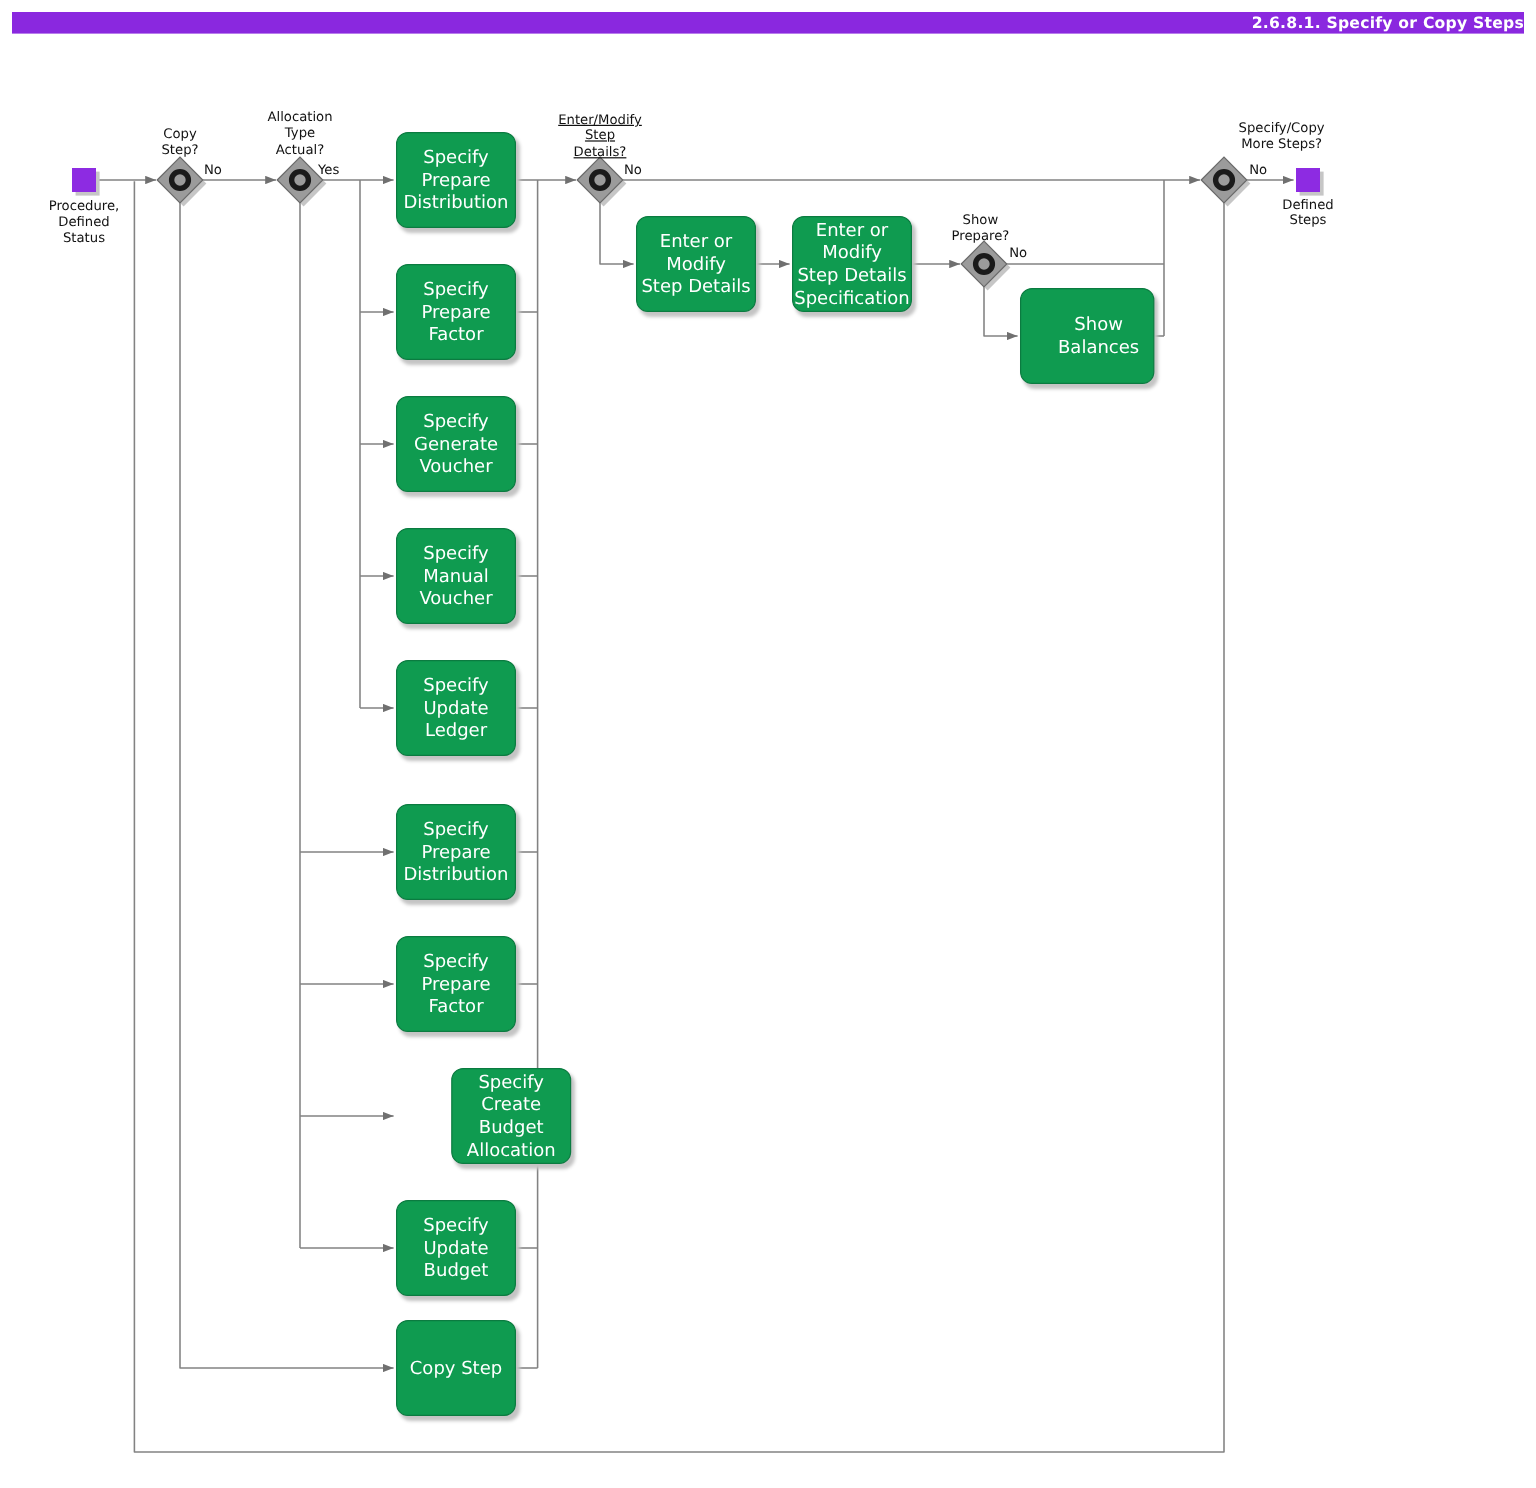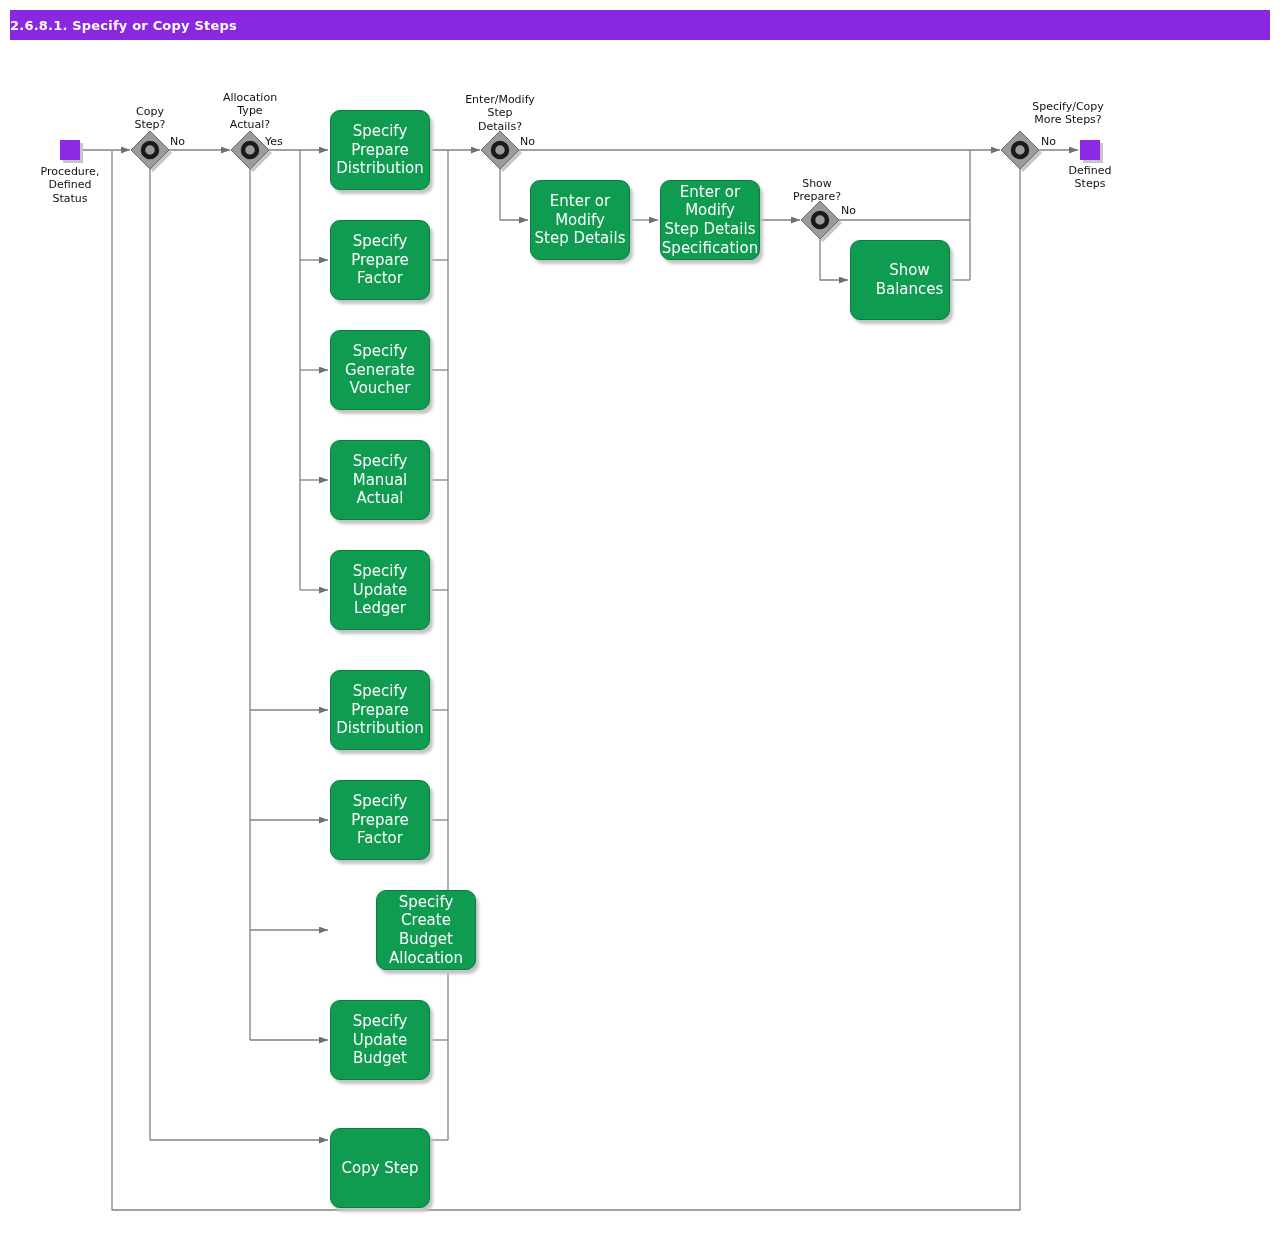--- a/index.html
+++ b/index.html
@@ -1,19 +1,19 @@
 <!DOCTYPE html>
 <html style="--bar: #8a28df; --activity: #0f9b50; --activity-border: #0b7b40;"><head>
 <meta charset="utf-8">
 <style>
   html,body{margin:0;padding:0;background:#ffffff;}
   body{width:1280px;height:1240px;position:relative;overflow:hidden;
        font-family:"DejaVu Sans","Liberation Sans",sans-serif;color:#1a1a1a;}
-  .titlebar{position:absolute;left:10px;top:10px;width:1260px;height:30px;
-       background:var(--bar,#8a28df);display:flex;align-items:center;justify-content:flex-start;}
+  .titlebar{position:absolute;left:10px;top:10px;width:1260px;height:18px;
+       background:var(--bar,#8a28df);display:flex;align-items:center;justify-content:flex-end;}
   .titlebar .title{color:#ffffff;font-weight:bold;font-size:13px;letter-spacing:.2px;}
   #canvas{position:absolute;left:0;top:0;width:1280px;height:1240px;}
   #edge-layer{position:absolute;left:0;top:0;}
   #labels{position:absolute;left:0;top:0;width:1280px;height:1240px;pointer-events:none;}
   .activity{position:absolute;background:var(--activity,#0f9b50);
        border:1px solid var(--activity-border,#0b7b40);border-radius:10px;
        color:#ffffff;font-size:15px;line-height:1.25;display:flex;align-items:center;
        justify-content:center;text-align:center;white-space:pre-line;
        box-shadow:3px 4px 3px #c4c4c4;pointer-events:auto;box-sizing:border-box;}
   .label{position:absolute;font-size:11px;line-height:1.22;white-space:pre-line;color:#111111;}
@@ -93,49 +93,49 @@
       <div class="activity" style="left: 330px; top: 110px; width: 100px; height: 80px;">Specify
 Prepare
 Distribution</div>
       <div class="activity" style="left: 330px; top: 220px; width: 100px; height: 80px;">Specify
 Prepare
 Factor</div>
       <div class="activity" style="left: 330px; top: 330px; width: 100px; height: 80px;">Specify
 Generate
 Voucher</div>
       <div class="activity" style="left: 330px; top: 440px; width: 100px; height: 80px;">Specify Manual
-Actual</div>
+Voucher</div>
       <div class="activity" style="left: 330px; top: 550px; width: 100px; height: 80px;">Specify
 Update
 Ledger</div>
       <div class="activity" style="left: 330px; top: 670px; width: 100px; height: 80px;">Specify Prepare
 Distribution</div>
       <div class="activity" style="left: 330px; top: 780px; width: 100px; height: 80px;">Specify Prepare
 Factor</div>
       <div class="activity" style="left: 330px; top: 890px; width: 100px; height: 80px; margin-left: 46px;">Specify Create
 Budget
 Allocation</div>
       <div class="activity" style="left: 330px; top: 1000px; width: 100px; height: 80px;">Specify
 Update
 Budget</div>
-      <div class="activity" style="left: 330px; top: 1100px; width: 100px; height: 80px; margin-top: 28px;">Copy Step</div>
+      <div class="activity" style="left: 330px; top: 1100px; width: 100px; height: 80px;">Copy Step</div>
       <div class="activity" style="left: 530px; top: 180px; width: 100px; height: 80px;">Enter or Modify
 Step Details</div>
       <div class="activity" style="left: 660px; top: 180px; width: 100px; height: 80px;">Enter or Modify
 Step Details
 Specification</div>
-      <div class="activity" style="left: 850px; top: 240px; width: 100px; height: 80px; padding-left: 19px;">Show Balances</div>
+      <div class="activity" style="left: 850px; top: 240px; width: 112px; height: 80px; padding-left: 19px;">Show Balances</div>
       <div class="label center" style="left: 150px; top: 105px;">Copy
 Step?</div>
       <div class="label" style="left: 170px; top: 135px;">No</div>
       <div class="label center" style="left: 250px; top: 91px;">Allocation
 Type
 Actual?</div>
       <div class="label" style="left: 265px; top: 135px;">Yes</div>
-      <div class="label center" style="left: 500px; top: 93px;">Enter/Modify
+      <div class="label center" style="left: 500px; top: 93px; text-decoration: underline;">Enter/Modify
 Step
 Details?</div>
       <div class="label" style="left: 520px; top: 135px;">No</div>
       <div class="label center" style="left: 817px; top: 177px;">Show
 Prepare?</div>
       <div class="label" style="left: 841px; top: 204px;">No</div>
       <div class="label center" style="left: 1020px; top: 100px; margin-left: 48px;">Specify/Copy
 More Steps?</div>
       <div class="label" style="left: 1041px; top: 135px;">No</div>
       <div class="label center" style="left: 70px; top: 165px;">Procedure,

